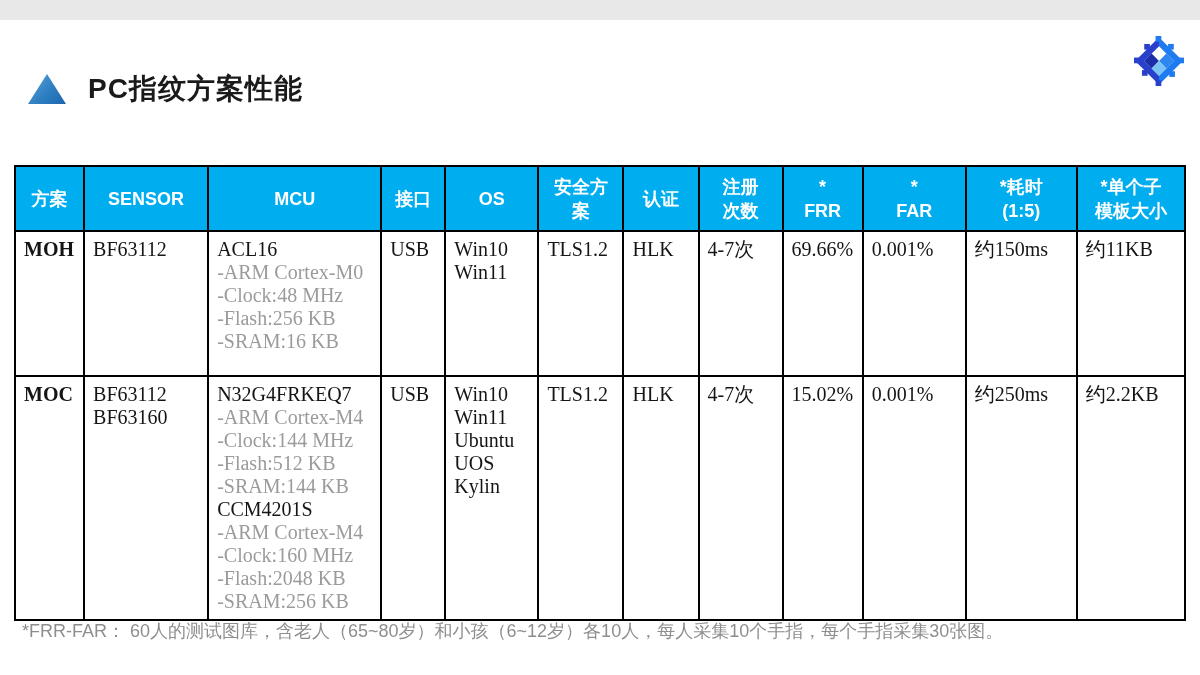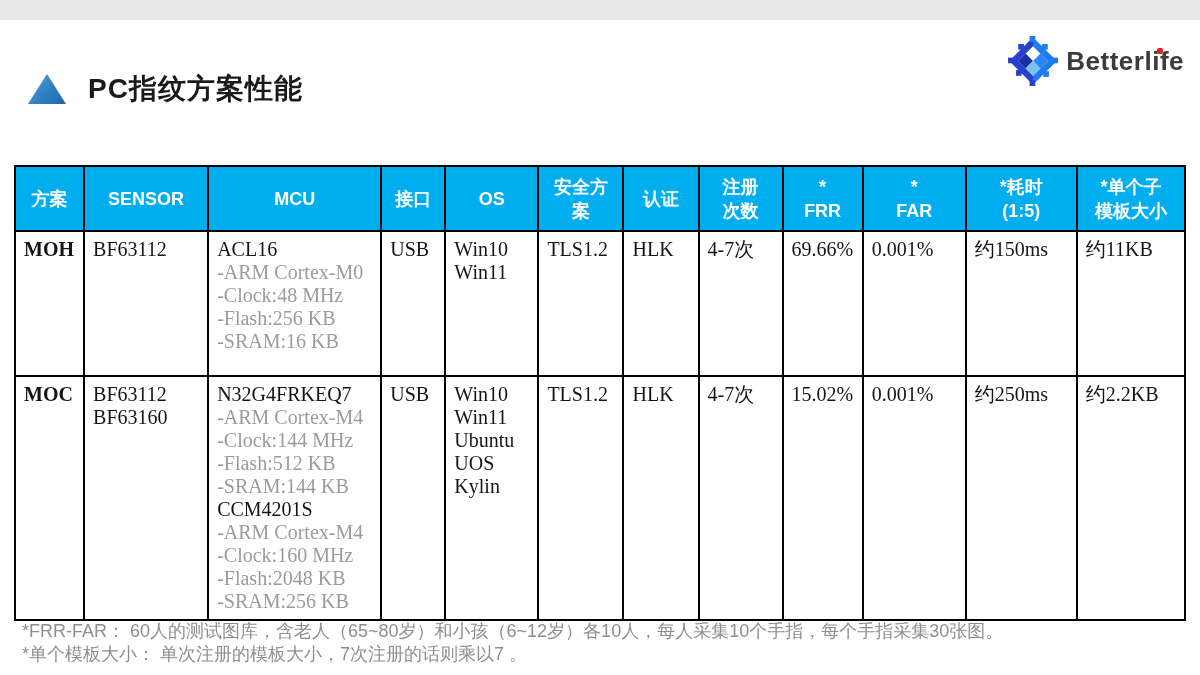--- a/index.html
+++ b/index.html
@@ -67,24 +67,20 @@
       <rect x="31" y="31" width="5" height="5" fill="#1f7bf0"></rect>
       <rect x="0" y="19" width="5" height="5" fill="#2840cc"></rect>
       <rect x="39" y="19" width="5" height="5" fill="#1f7bf0"></rect>
       <rect x="19" y="0" width="5" height="5" fill="#1f7bf0"></rect>
       <rect x="19" y="39" width="5" height="5" fill="#2840cc"></rect>
 
       <polygon points="9,22 15.5,15.5 22,22 15.5,28.5" fill="#1a2fa8"></polygon>
       <polygon points="22,22 28.5,15.5 35,22 28.5,28.5" fill="#2e86f0"></polygon>
       <polygon points="15.5,28.5 22,22 28.5,28.5 22,35" fill="#79c3f5"></polygon>
     </svg>
-    <span class="logo-text-wrap">
-      <span>Betterlife</span>
-      <span class="logo-idot"></span>
-    </span>
   </div>
 
   <table class="perf">
     <colgroup>
       <col style="width:69px">
         <col style="width:124px">
         <col style="width:173px">
       <col style="width:64px">
         <col style="width:93px">
         <col style="width:85px">
@@ -175,16 +171,15 @@
           <td>15.02%</td>
           <td>0.001%</td>
           <td>约250ms</td>
           <td>约2.2KB</td>
         </tr>
       </tbody>
   </table>
 
   <div class="footnotes">
     <div>*FRR-FAR： 60人的测试图库，含老人（65~80岁）和小孩（6~12岁）各10人，每人采集10个手指，每个手指采集30张图。</div>
-    <div>*单个模板大小： 单次注册的模板大小，7次注册的话则乘以7 。</div>
   </div>
 
 </div>
 
 </body></html>

